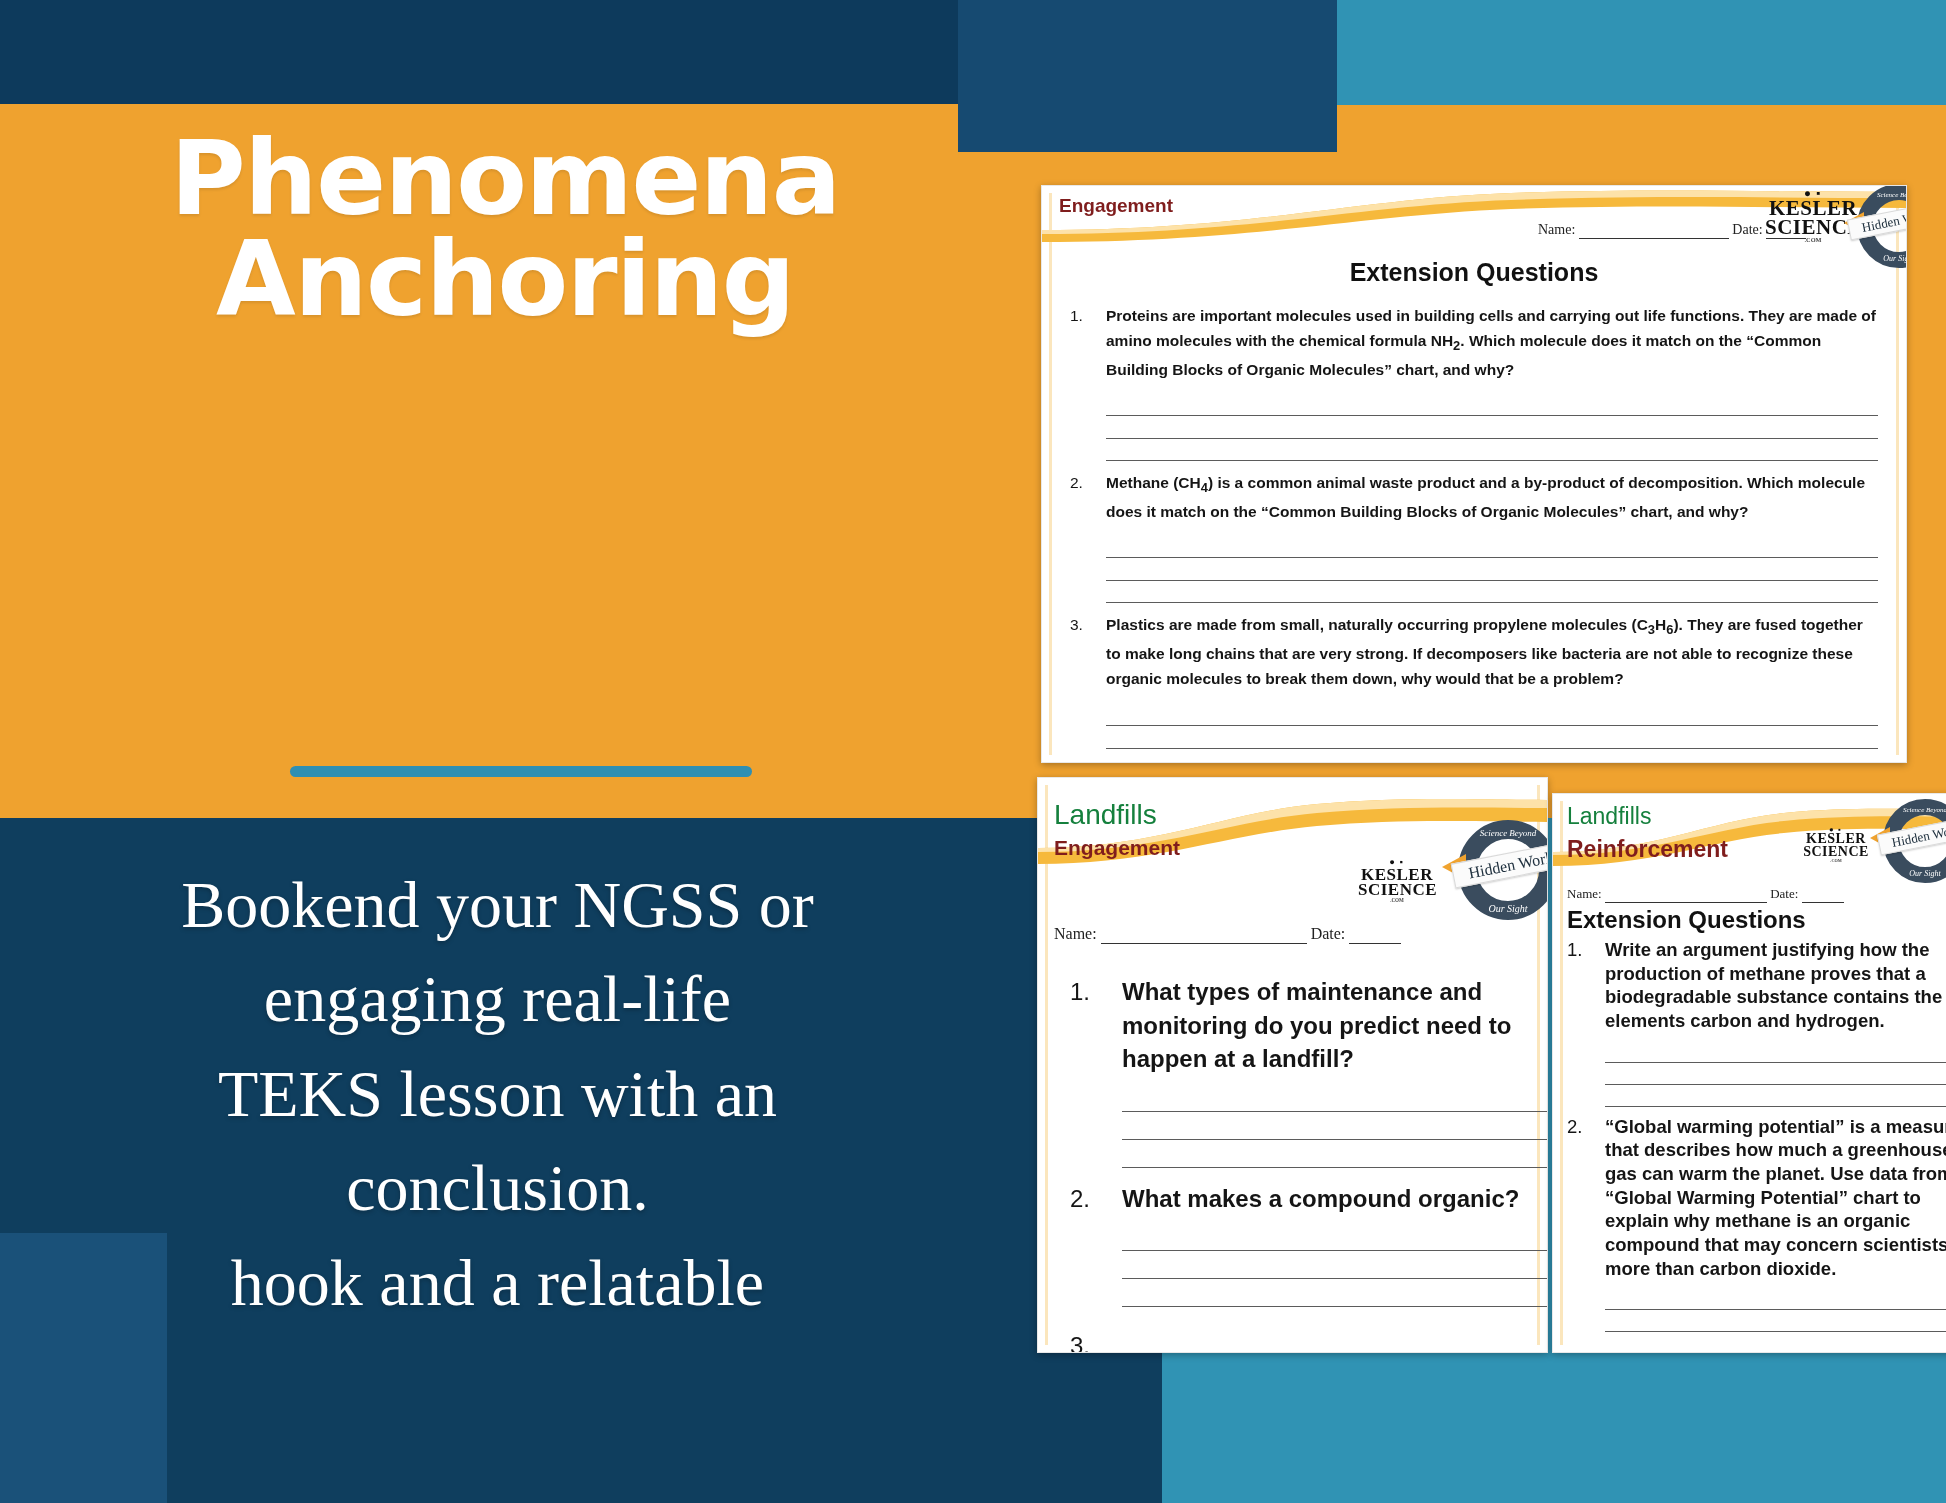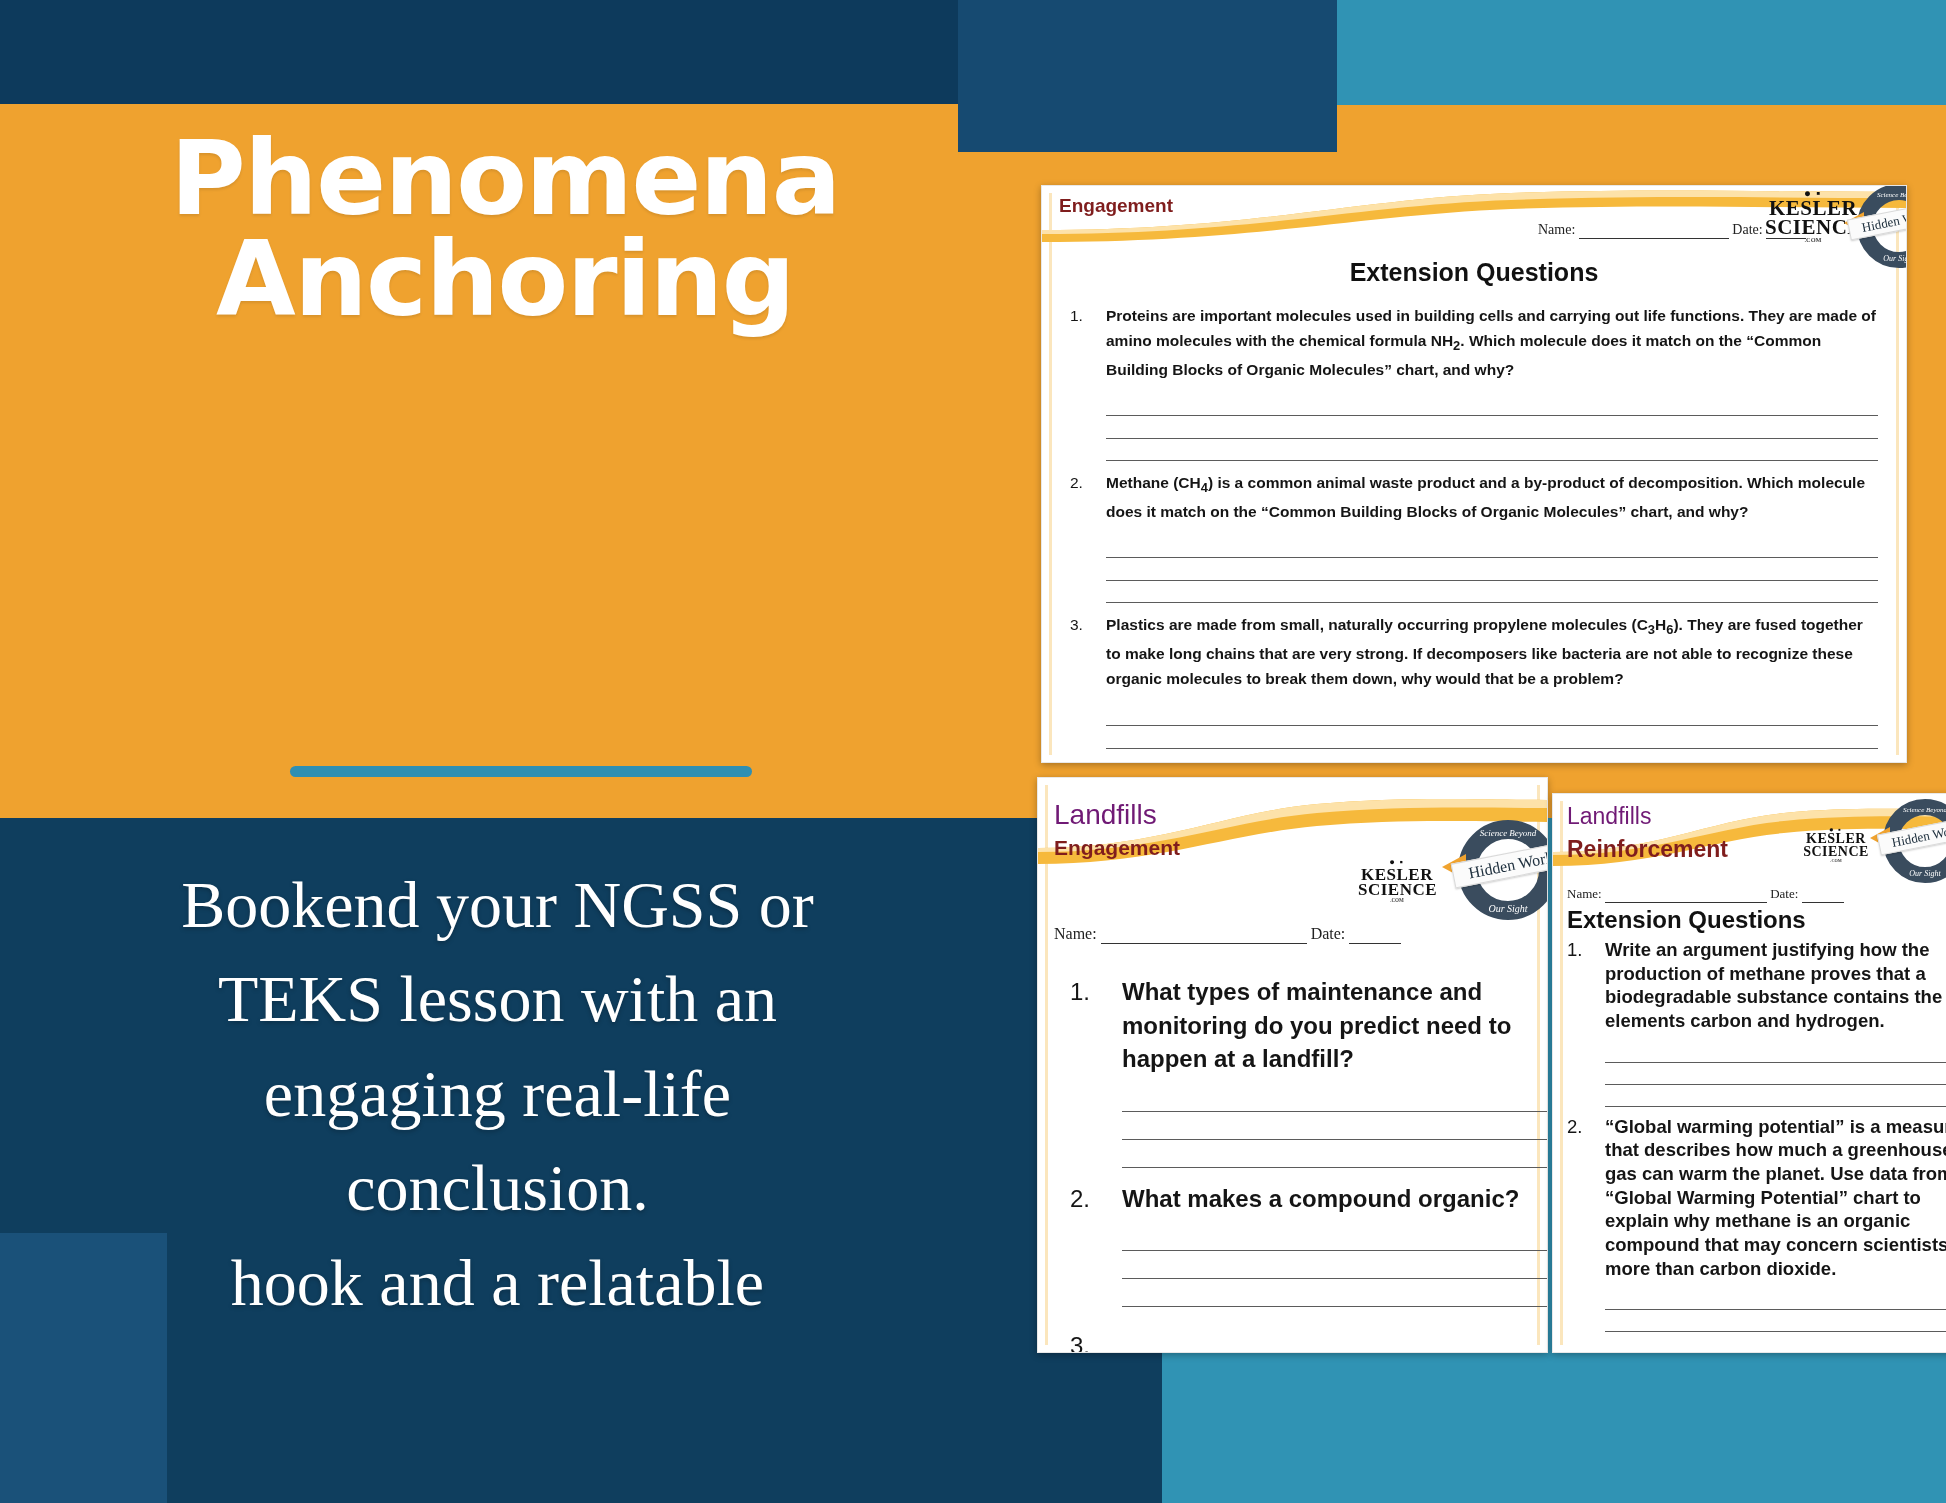--- a/index.html
+++ b/index.html
@@ -60,21 +60,21 @@
     border-left:3px solid #fbe6bd;
     border-right:3px solid #fbe6bd;
     pointer-events:none;
   }
 
   
   .swoosh { position:absolute; left:0; top:0; width:100%; height:60px; overflow:hidden; }
   .swoosh svg { display:block; width:100%; height:100%; }
 
   .sheet-head { position:absolute; z-index:4; }
-  .sheet-topic { font-family:"Liberation Sans", sans-serif; color:#701a75; }
+  .sheet-topic { font-family:"Liberation Sans", sans-serif; color:#15803d; }
   .sheet-phase { font-family:"Liberation Sans", sans-serif; font-weight:bold; color:#7f1d1d; }
 
   .namedate {
     position:absolute; z-index:4;
     font-family:"Liberation Serif", serif; color:#222;
     white-space:nowrap;
   }
   .namedate .u { display:inline-block; border-bottom:1.4px solid #333; }
 
   .qtitle {
@@ -137,22 +137,22 @@
 
   <div class="headline">
     <span class="ln">Phenomena</span>
     <span class="ln">Anchoring</span>
   </div>
 
   <div class="rule"></div>
 
   <div class="subhead">
     <span class="ln">Bookend your NGSS or</span>
+    <span class="ln">engaging real-life</span>
     <span class="ln">TEKS lesson with an</span>
-    <span class="ln">engaging real-life</span>
     <span class="ln">conclusion.</span>
     <span class="ln">hook and a relatable</span>
   </div>
 
   <div class="sheet" id="sheet1" style="left:1041px; top:185px; width:866px; height:578px;">
 
     <div class="sheet-inner-frame"></div>
 
     <div class="swoosh" style="height:58px;">
       <svg viewBox="0 0 866 58" preserveAspectRatio="none" aria-hidden="true">

